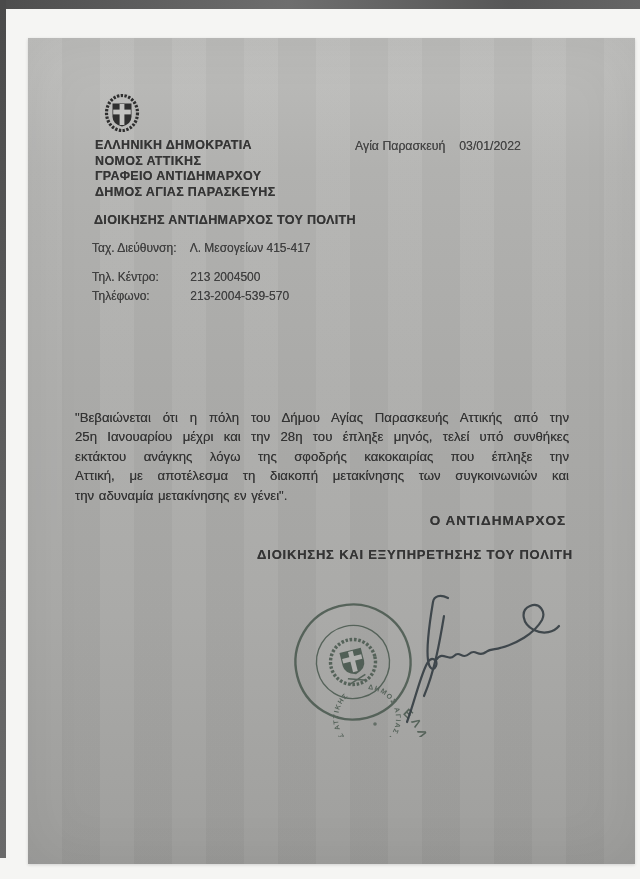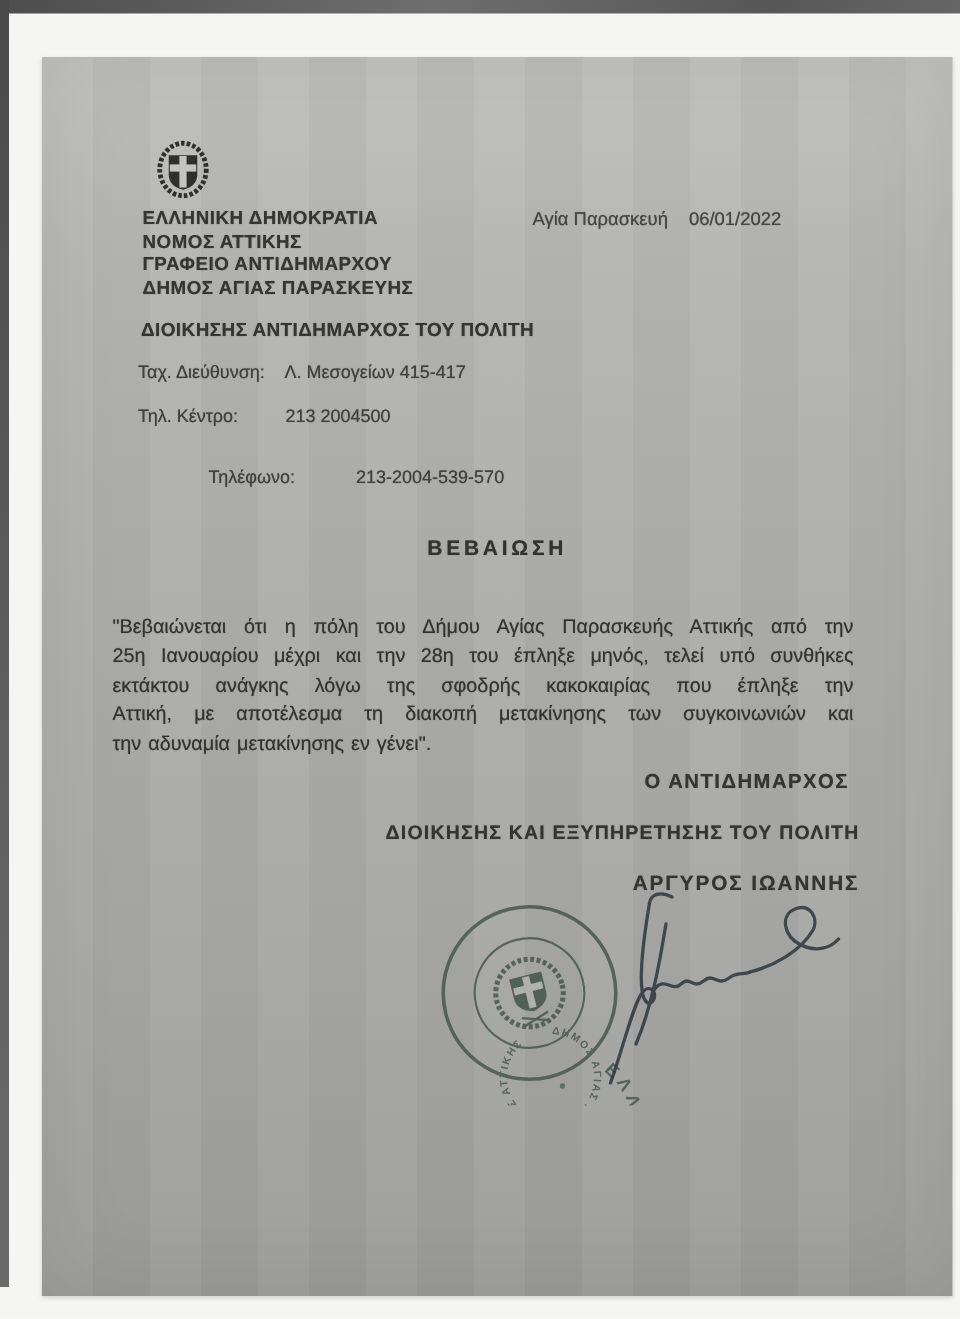--- a/index.html
+++ b/index.html
@@ -24,21 +24,21 @@
   .abs { position:absolute; }
   .scan-text { color:#3a3a3a; text-shadow:0 0 0.6px rgba(58,58,58,0.75); }
   .hdr-block { left:67px; top:100px; font-weight:bold; font-size:12.5px;
     line-height:15.6px; letter-spacing:0.35px; color:#353535; }
   .dept { left:66px; top:175px; font-weight:bold; font-size:12.6px;
     letter-spacing:0.3px; color:#353535; }
   .place-date { left:327px; top:101px; font-size:12.3px; color:#454545; }
   .place-date .gap { display:inline-block; width:14px; }
   .contact-row { left:64px; font-size:12px; color:#404040; }
   .contact-row .lbl { display:inline-block; width:95px; }
-  .c1 { top:203px; } .c2 { top:232px; } .c3 { top:273px;margin-left:47px; }
+  .c1 { top:203px; } .c2 { top:232px; } .c3 { top:251px; }
   .title { left:0; top:319px; width:607px; text-align:center;
     font-weight:bold; font-size:14px; letter-spacing:2.5px; color:#323232; }
   .body { left:47px; top:370px; width:494px; font-size:13.2px;
     line-height:19.4px; color:#333333; word-spacing:1px; }
   .body-line { text-align:justify; text-align-last:justify; }
   .body-line.last { text-align:left; text-align-last:left; }
   .close-line { font-weight:bold; color:#343434; letter-spacing:1px; }
   .cl1 { right:69px; top:475px; font-size:13.5px; }
   .cl2 { right:62px; top:509px; font-size:13px; letter-spacing:0.8px; }
   .cl3 { right:62px; top:543px; font-size:13.8px; letter-spacing:1.3px; }
@@ -64,51 +64,49 @@
     </svg>
 
     <div class="abs hdr-block scan-text">
       <div>ΕΛΛΗΝΙΚΗ ΔΗΜΟΚΡΑΤΙΑ</div>
       <div>ΝΟΜΟΣ ΑΤΤΙΚΗΣ</div>
       <div>ΓΡΑΦΕΙΟ ΑΝΤΙΔΗΜΑΡΧΟΥ</div>
       <div>ΔΗΜΟΣ ΑΓΙΑΣ ΠΑΡΑΣΚΕΥΗΣ</div>
     </div>
 
     <div class="abs place-date scan-text">
-      <span>Αγία Παρασκευή</span><span class="gap"></span><span>06/01/2022</span>
+      <span>Αγία Παρασκευή</span><span class="gap"></span><span>03/01/2022</span>
     </div>
 
     <div class="abs dept scan-text">ΔΙΟΙΚΗΣΗΣ ΑΝΤΙΔΗΜΑΡΧΟΣ ΤΟΥ ΠΟΛΙΤΗ</div>
 
     <div class="abs contact-row c1 scan-text">
       <span class="lbl">Ταχ. Διεύθυνση:</span>
       <span>Λ. Μεσογείων 415-417</span>
     </div>
     <div class="abs contact-row c2 scan-text">
       <span class="lbl">Τηλ. Κέντρο:</span>
       <span>213 2004500</span>
     </div>
     <div class="abs contact-row c3 scan-text">
       <span class="lbl">Τηλέφωνο:</span>
       <span>213-2004-539-570</span>
     </div>
 
-    <div class="abs title scan-text">ΒΕΒΑΙΩΣΗ</div>
 
     <div class="abs body scan-text">
       <div class="body-line">"Βεβαιώνεται ότι η πόλη του Δήμου Αγίας Παρασκευής Αττικής από την</div>
       <div class="body-line">25η Ιανουαρίου μέχρι και την 28η του έπληξε μηνός, τελεί υπό συνθήκες</div>
       <div class="body-line">εκτάκτου ανάγκης λόγω της σφοδρής κακοκαιρίας που έπληξε την</div>
       <div class="body-line">Αττική, με αποτέλεσμα τη διακοπή μετακίνησης των συγκοινωνιών και</div>
       <div class="body-line last">την αδυναμία μετακίνησης εν γένει".</div>
     </div>
 
     <div class="abs close-line cl1 scan-text">Ο ΑΝΤΙΔΗΜΑΡΧΟΣ</div>
     <div class="abs close-line cl2 scan-text">ΔΙΟΙΚΗΣΗΣ ΚΑΙ ΕΞΥΠΗΡΕΤΗΣΗΣ ΤΟΥ ΠΟΛΙΤΗ</div>
-    <div class="abs close-line cl3 scan-text">ΑΡΓΥΡΟΣ ΙΩΑΝΝΗΣ</div>
 
     <svg class="abs stamp-svg" width="150" height="150" viewBox="0 0 150 150" opacity="0.88">
       <defs>
         <path id="ringOuter" d="M 75 121 A 46 46 0 1 1 74.99 121"></path>
         <path id="ringInner" d="M 75 104 A 29 29 0 1 1 74.99 104"></path>
       </defs>
       <g transform="rotate(-14 75 75)" fill="none" stroke="#4b5a50">
         <circle cx="75" cy="75" r="57.5" stroke-width="2.4"></circle>
         <circle cx="75" cy="75" r="36.5" stroke-width="1.4"></circle>
         <circle cx="75" cy="75" r="22.5" stroke-width="3.4" stroke-dasharray="2.6 1.7"></circle>

